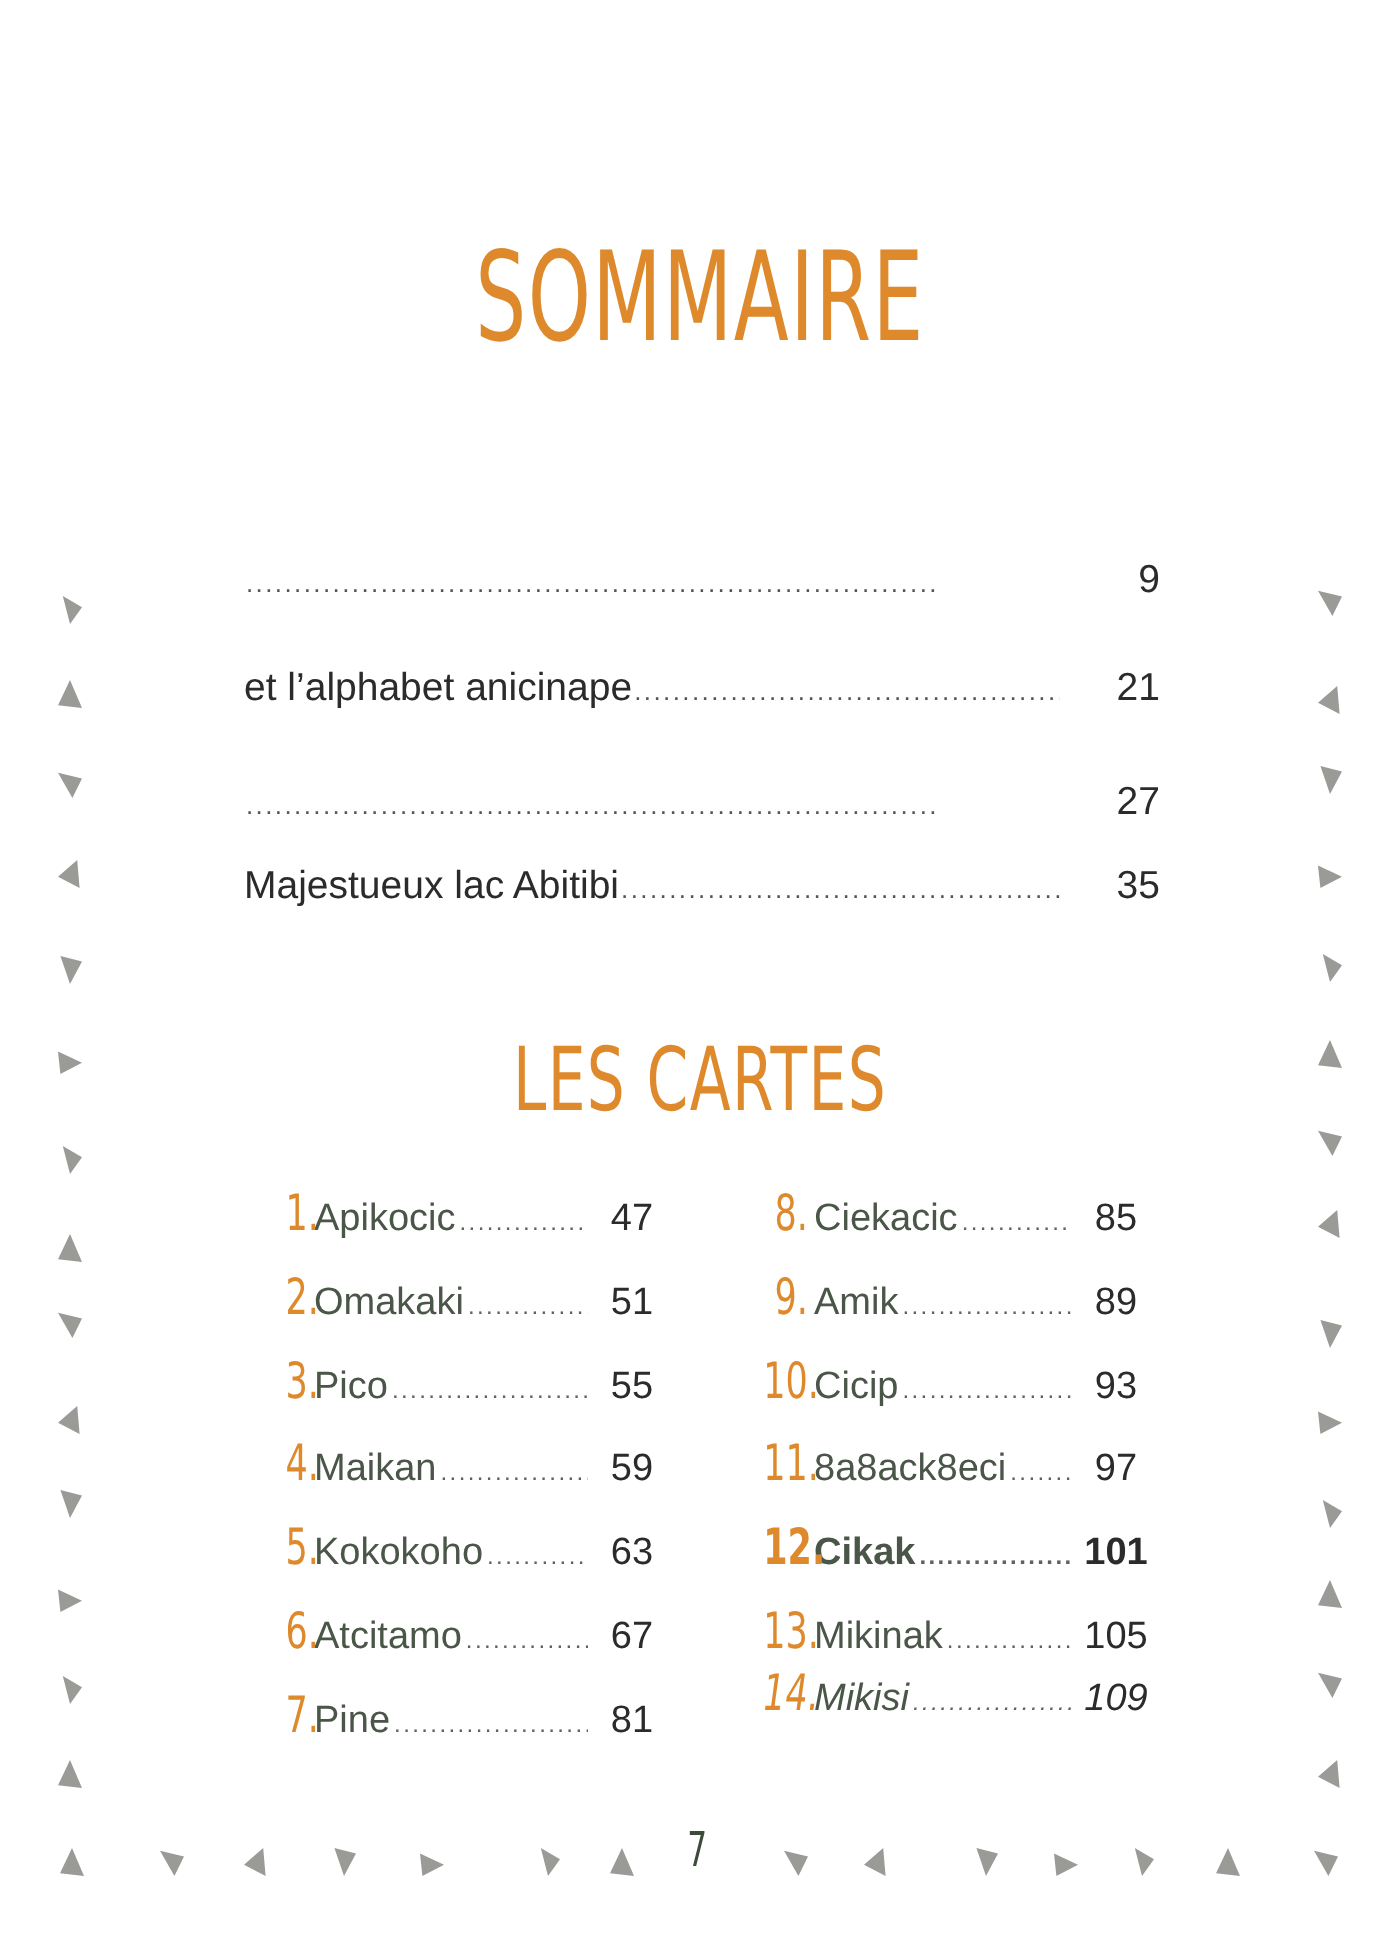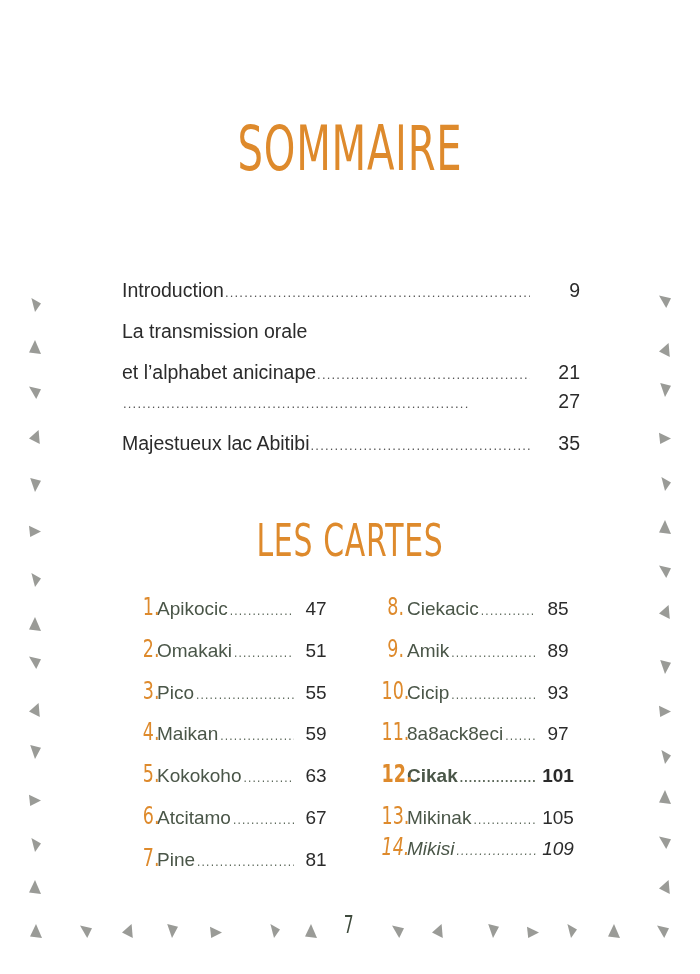--- a/index.html
+++ b/index.html
@@ -54,27 +54,25 @@
     }
   </style>
 </head>
 <body>
 
 <div class="title">SOMMAIRE</div>
 
 <div class="toc">
   <div class="toc-row r1">
     <div class="last-line">
-      <span class="text">Introduction</span>
       <span class="dots">........................................................................</span>
       <span class="page">9</span>
     </div>
   </div>
   <div class="toc-row r2">
-    <span class="label-line">La transmission orale</span>
     <div class="last-line" style="margin-top:13px;">
       <span class="text">et l’alphabet anicinape</span>
       <span class="dots">........................................................................</span>
       <span class="page">21</span>
     </div>
   </div>
   <div class="toc-row r3">
     <div class="last-line">
       <span class="dots">........................................................................</span>
       <span class="page">27</span>

